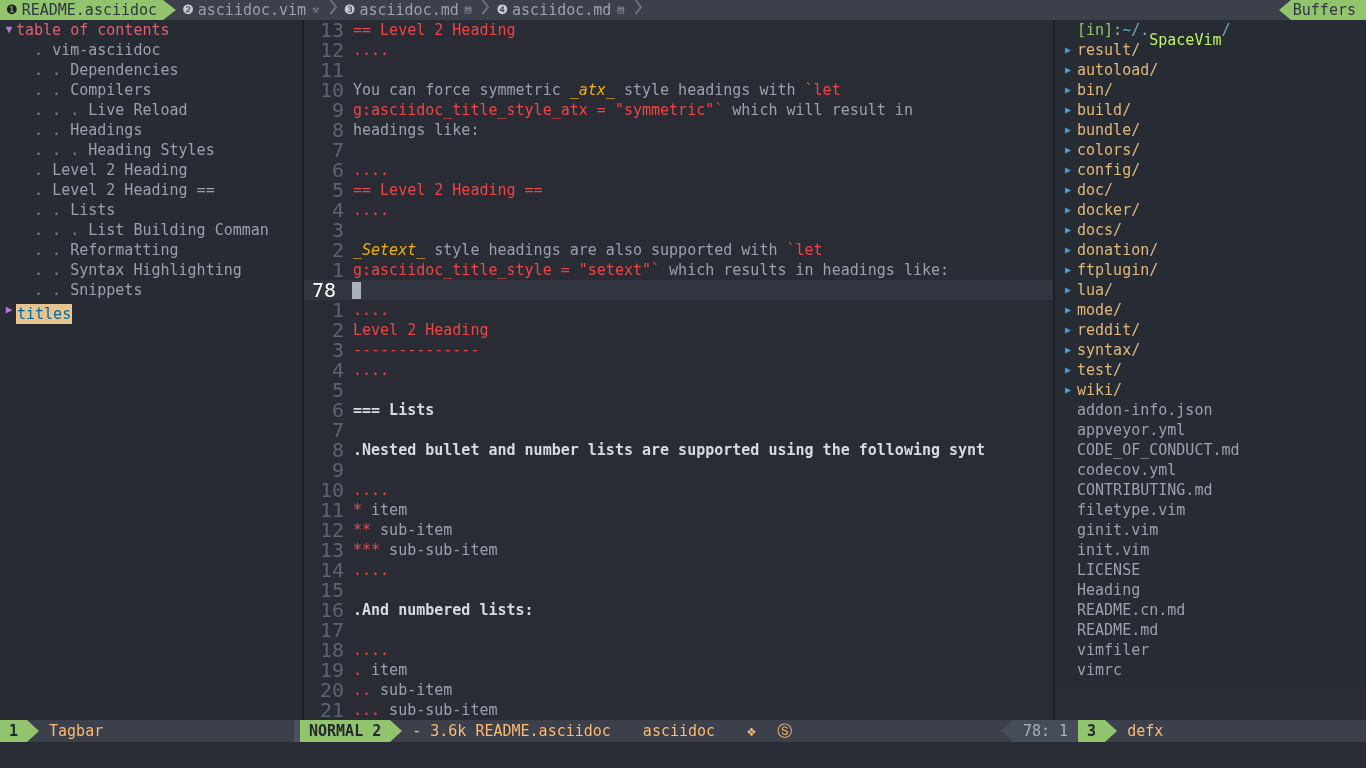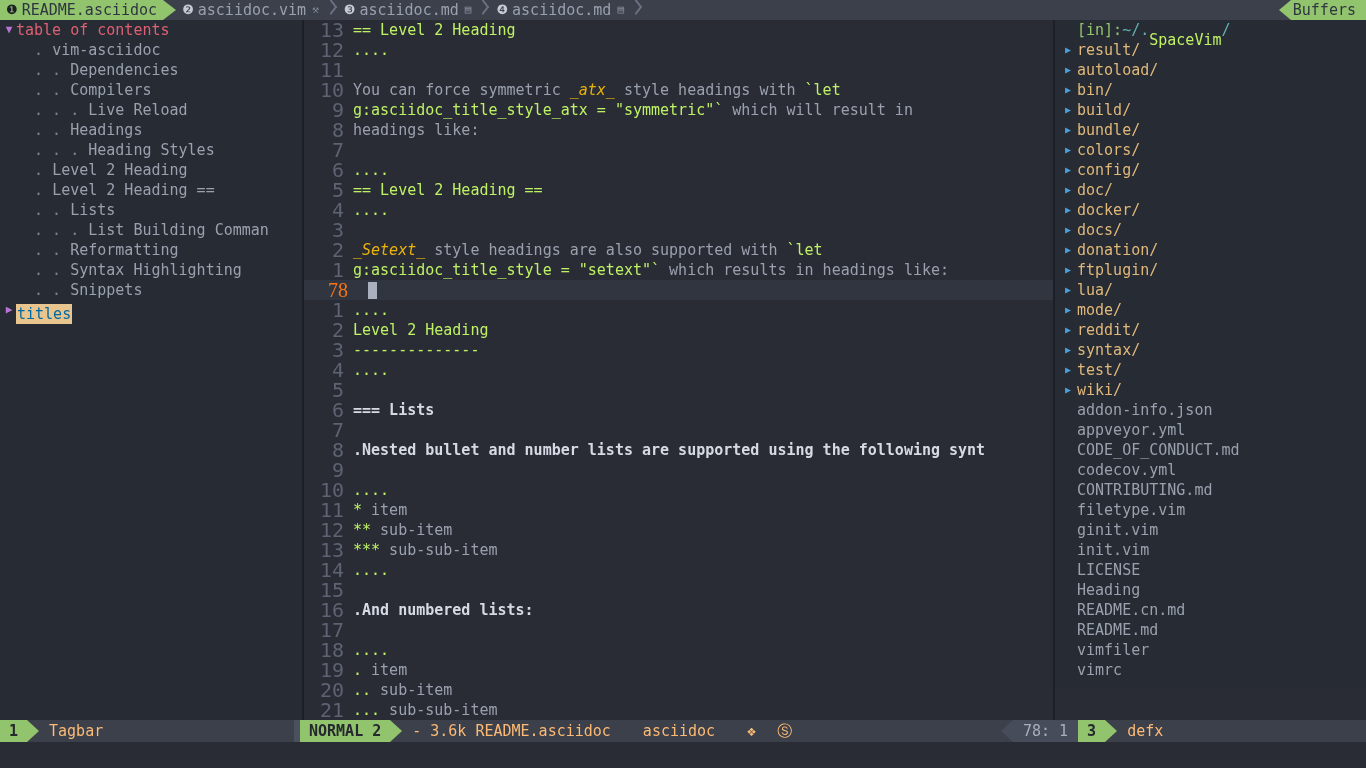--- a/index.html
+++ b/index.html
@@ -184,29 +184,28 @@
   .eline.cursorline { background: #31353f; }
   .lnum {
     width: 40px;
     flex: 0 0 auto;
     text-align: right;
     padding-right: 9px;
     color: #5d6373;
     font-size: 20px;
   }
   .lnum.cur {
-    color: #f97316;
+    color: #ffffff;
     text-align: left;
-    padding-left: 24px;
+    padding-left: 8px;
     padding-right: 0;
-    font-family: Liberation Serif, serif;
   }
   .etext { white-space: pre; }
   .c-default { color: #9aa0ae; }
-  .c-red     { color: #bef264; text-align: center; }
+  .c-red     { color: #ef4444; text-align: center; }
   .c-white   { color: #d5dae4; font-weight: bold; }
   .c-italic  { color: #eab308; font-style: italic; }
   .cursorblk {
     display: inline-block;
     width: 9px;
     height: 17px;
     background: #aab0bd;
     vertical-align: middle;
   }
 

